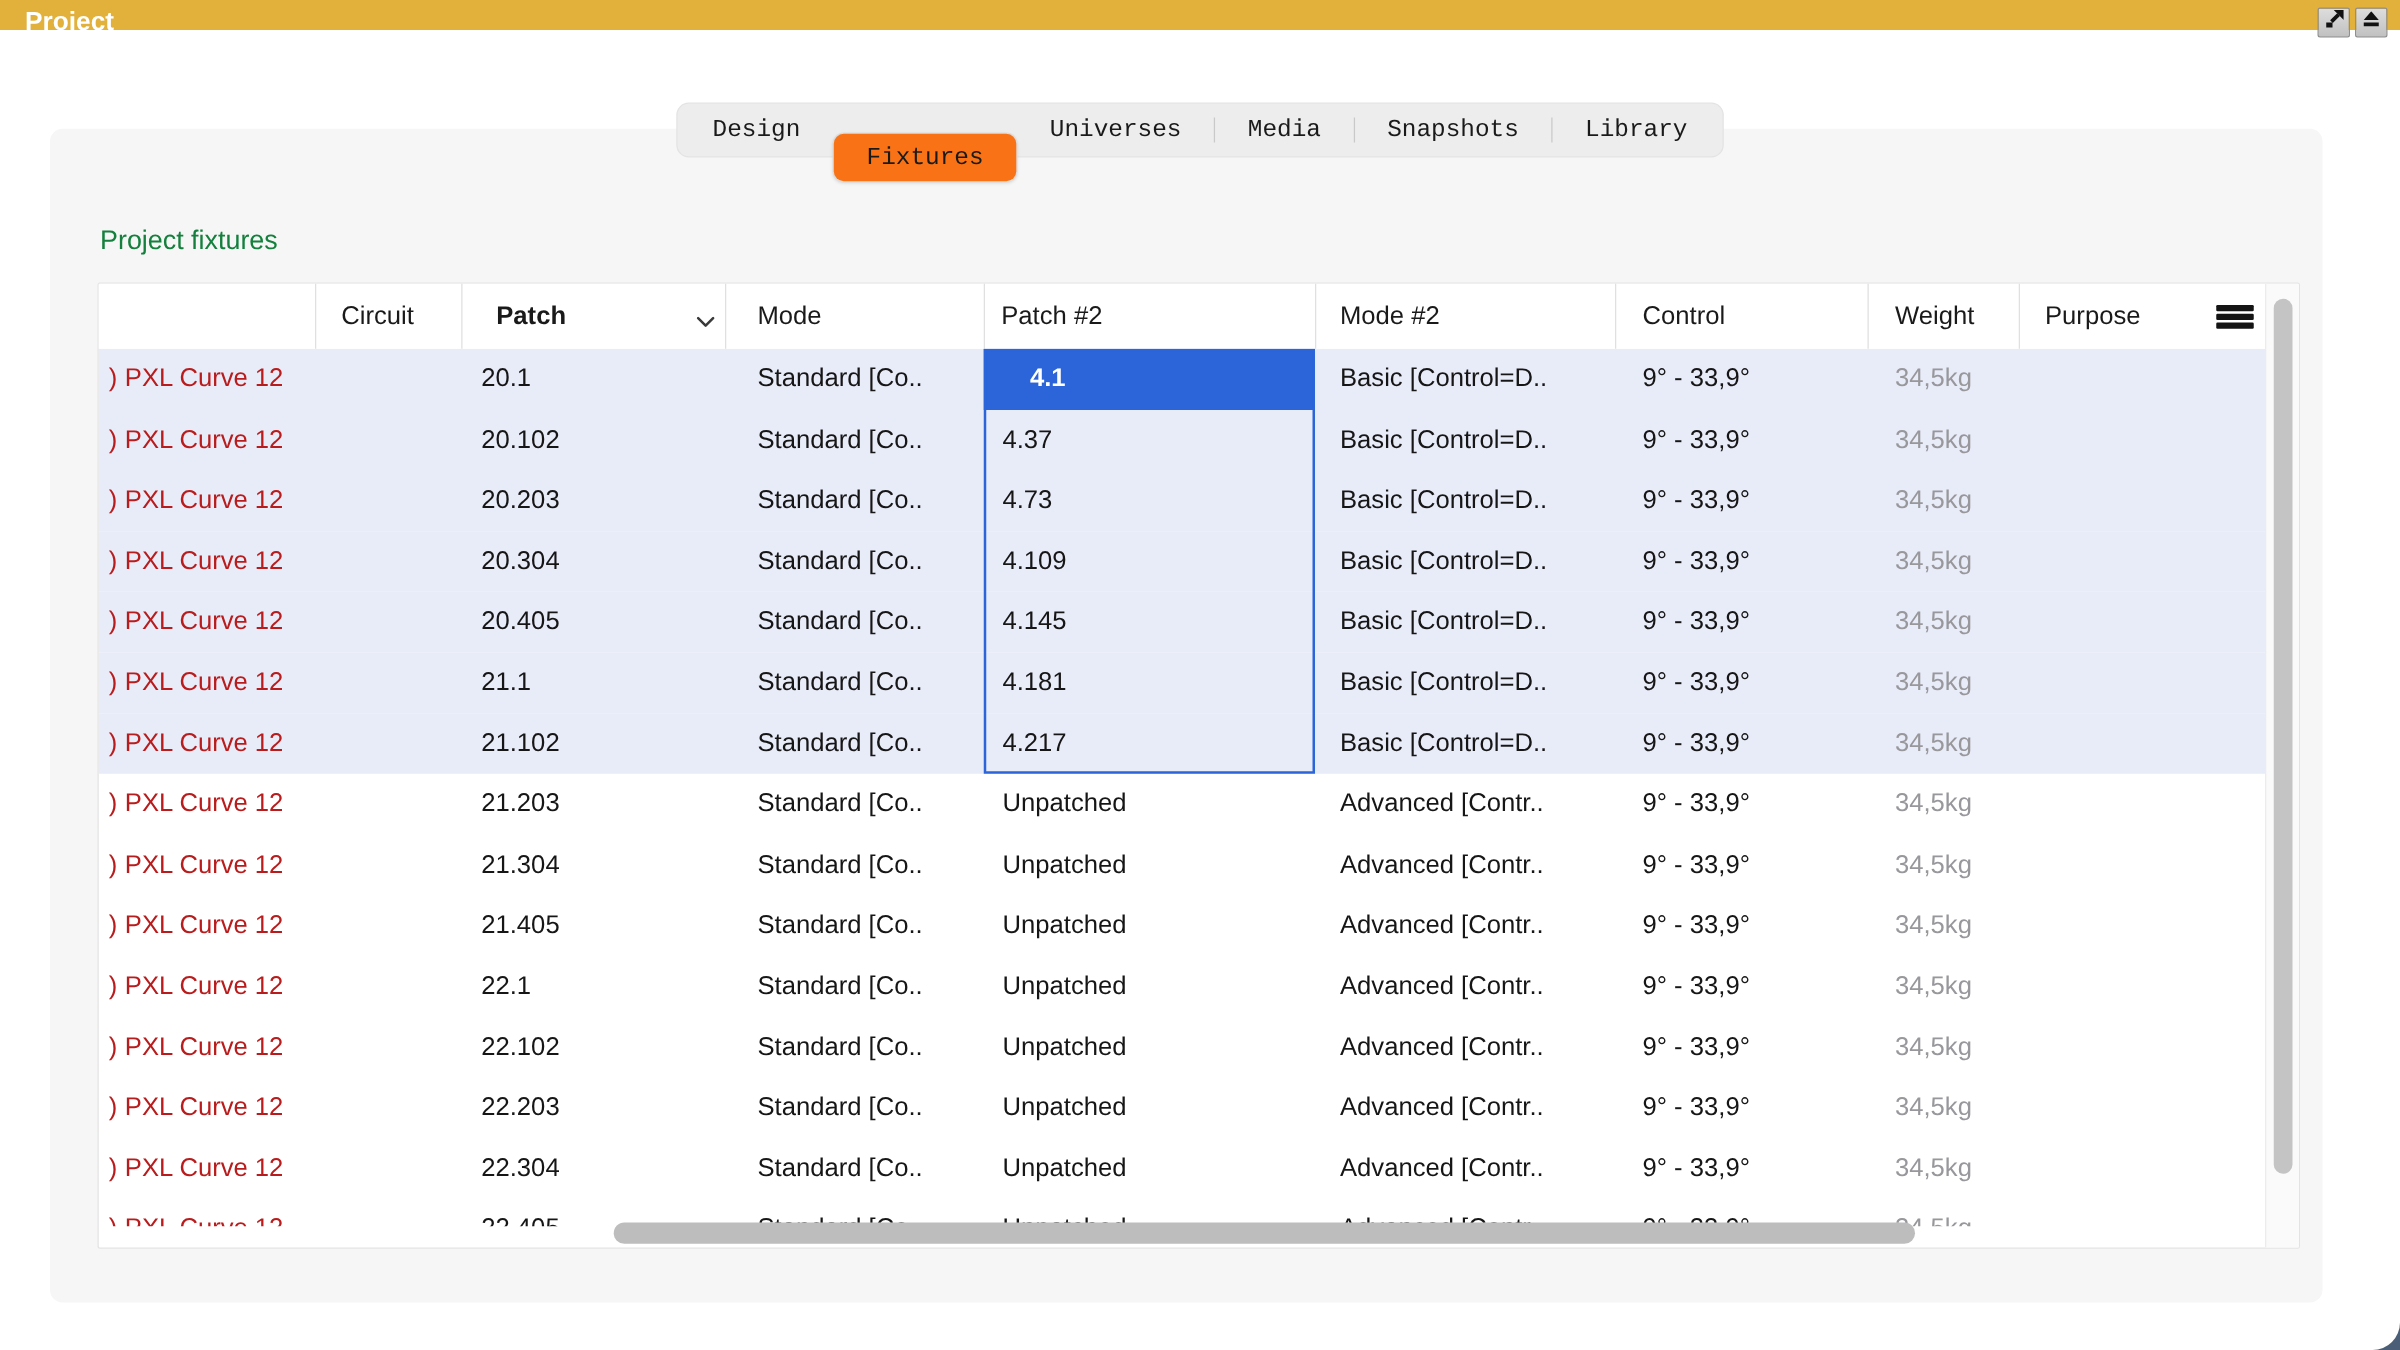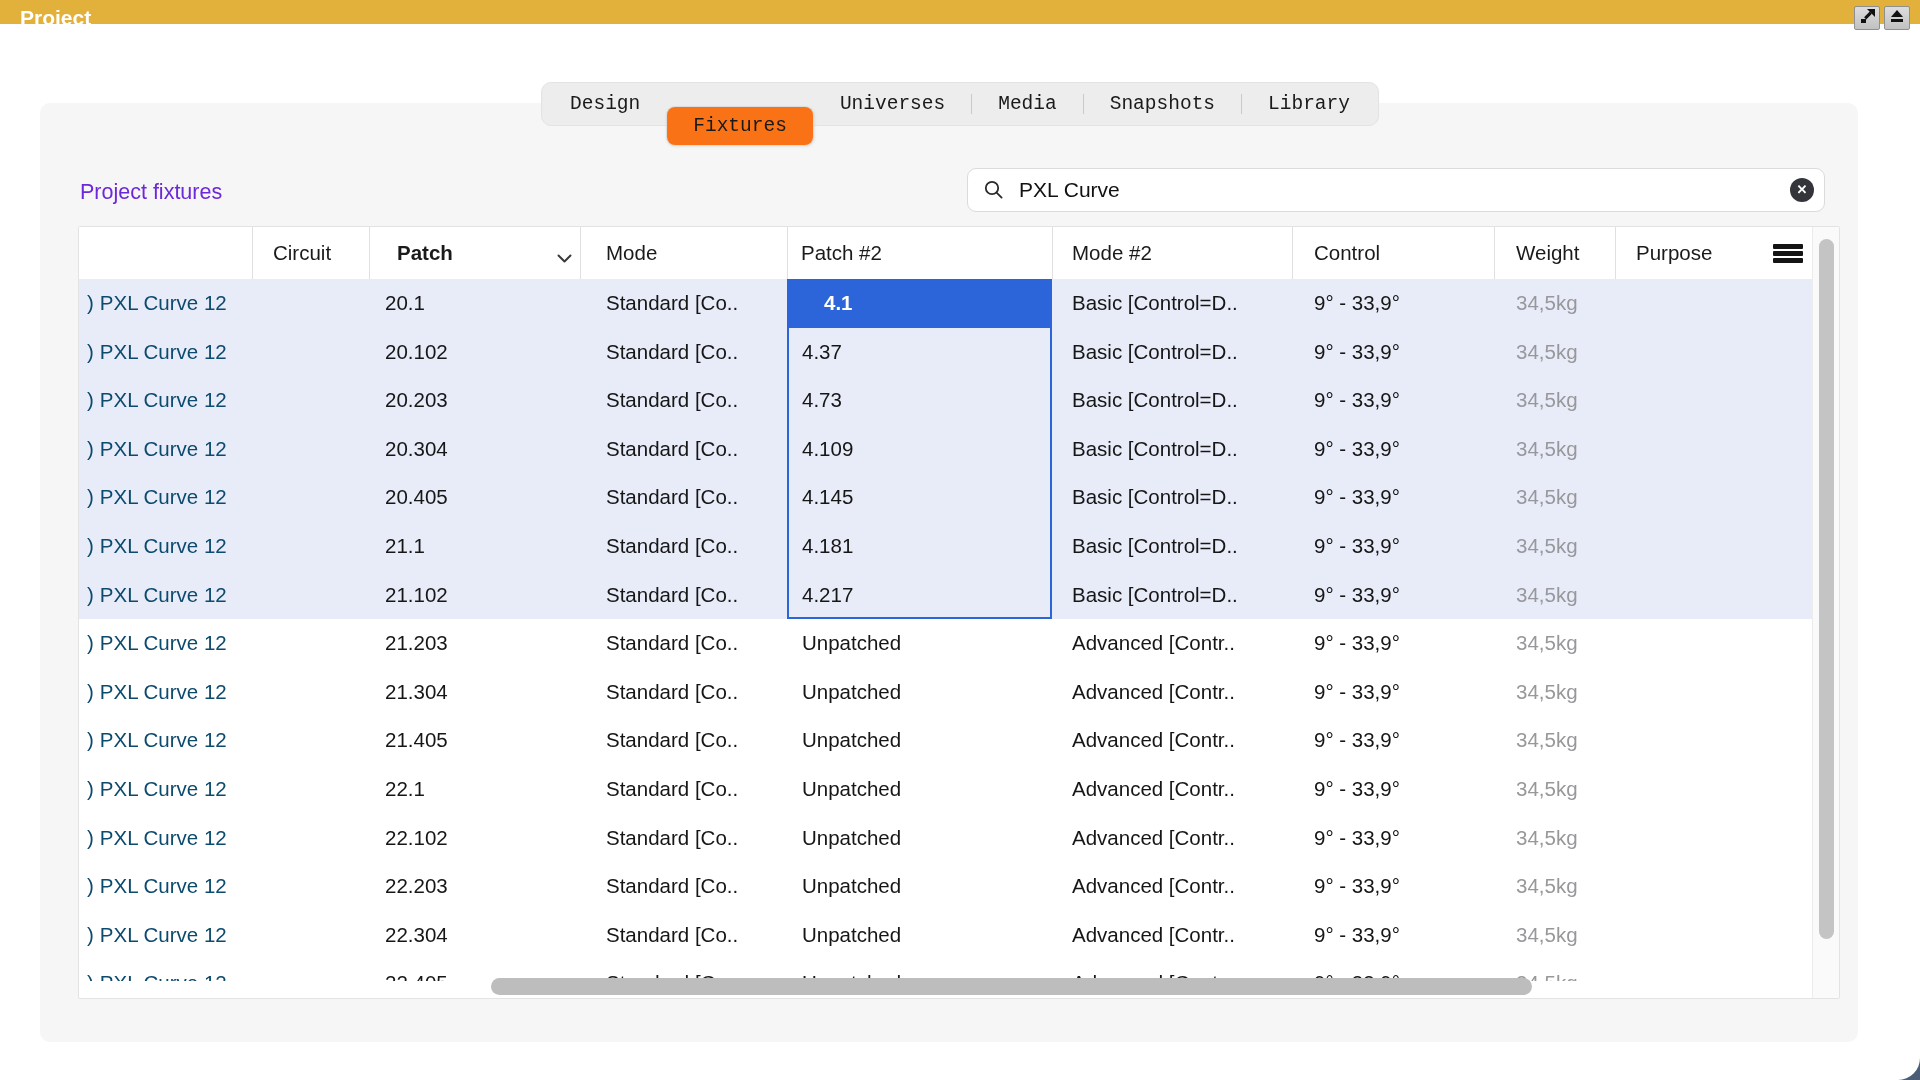--- a/index.html
+++ b/index.html
@@ -18,21 +18,21 @@
   
   .tabbar{position:absolute;top:82px;left:50%;transform:translateX(-50%);height:44px;background:#EDEDED;
           border:1px solid #E3E3E3;border-radius:10px;display:flex;align-items:center;padding:0 2px;z-index:3;box-sizing:border-box;font-family:Liberation Mono, monospace;}
   .tab{font-size:19.5px;color:#1A1A1A;padding:0 26px;height:38px;line-height:38px;border-radius:8px;white-space:nowrap;}
   .tab.active{background:#f97316;box-shadow:0 0 0 1px #DCDCDC,0 1px 3px rgba(0,0,0,.15);margin-top:44px;}
   .tabsep{width:1px;height:20px;background:#C9C9C9;}
   .tabsep.hide{visibility:hidden;}
 
   
   .panel{position:absolute;left:40px;top:103px;width:1818px;height:939px;background:#F6F6F7;border-radius:10px;z-index:2;}
-  .heading{position:absolute;left:40px;top:77px;font-size:21.5px;color:#6d28d9;}
+  .heading{position:absolute;left:40px;top:77px;font-size:21.5px;color:#15803d;}
 
   
   .search{position:absolute;left:927px;top:65px;width:858px;height:44px;background:#fff;border:1px solid #DBDBDB;
           border-radius:9px;box-sizing:border-box;display:flex;align-items:center;}
   .search input{border:none;outline:none;flex:1;margin-left:12px;font-size:21px;color:#111;background:transparent;
                 font-family:"Liberation Sans", sans-serif;}
   .search-icon{margin-left:15px;display:flex;}
   .search-clear{width:24px;height:24px;border-radius:50%;background:#34343B;color:#fff;font-size:13px;line-height:24px;
                 text-align:center;margin-right:10px;font-weight:700;flex:0 0 auto;}
 
@@ -44,21 +44,21 @@
   .th.bold{font-weight:700;}
   .hsep{position:absolute;top:0;height:52px;width:1px;background:#E0E0E0;}
   .chev{position:absolute;top:22px;}
   .burger{position:absolute;left:1694px;top:17px;width:30px;height:19px;}
   .burger div{height:4.5px;background:#141414;border-radius:1px;margin-bottom:2.7px;}
 
   .rows{position:absolute;left:0;top:52px;width:1734px;height:702px;overflow:hidden;}
   .row{position:relative;width:100%;height:48.6px;font-size:20.5px;}
   .row.selected{background:#E8EBF8;}
   .cell{position:absolute;top:0;line-height:48.6px;white-space:nowrap;color:#161616;}
-  .c-name{left:8px;color:#0c4a6e;}
+  .c-name{left:8px;color:#b91c1c;}
   .c-name .clip{margin-right:6px;}
   .c-circuit{left:194px;} .c-patch{left:306px;} .c-mode{left:527px;} .c-patch2{left:723px;}
   .c-mode2{left:993px;} .c-optics{left:1235px;} .c-weight{left:1437px;color:#98989C;} .c-purpose{left:1557px;}
   .cellfill{position:absolute;left:708px;top:0;width:265px;height:48.6px;background:#2B65D9;}
   .c-patch2.sel{color:#fff;font-weight:700;margin-left:22px;}
   .selbox{position:absolute;left:708px;top:0;width:265px;height:340.2px;border:2px solid #2B65D9;
           box-sizing:border-box;pointer-events:none;}
 
   .vtrack{position:absolute;right:0;top:0;width:27px;height:771px;background:#FAFAFA;border-left:1px solid #ECECEC;box-sizing:border-box;}
   .vthumb{position:absolute;left:6px;top:12px;width:15px;height:700px;background:#C4C4C4;border-radius:8px;}
@@ -104,30 +104,20 @@
     <div class="tab">Media</div>
     <div class="tabsep"></div>
     <div class="tab">Snapshots</div>
     <div class="tabsep"></div>
     <div class="tab">Library</div>
   </div>
 
   <div class="panel">
     <div class="heading">Project fixtures</div>
 
-    <div class="search">
-      <span class="search-icon">
-        <svg width="22" height="22" viewBox="0 0 22 22" fill="none">
-          <circle cx="9" cy="9" r="6.2" stroke="#2A2A2A" stroke-width="1.8"></circle>
-          <line x1="13.6" y1="13.6" x2="18.6" y2="18.6" stroke="#2A2A2A" stroke-width="1.8" stroke-linecap="round"></line>
-        </svg>
-      </span>
-      <input value="PXL Curve" style="">
-      <div class="search-clear">✕</div>
-    </div>
 
     <div class="table">
 
       <div class="thead">
         <span class="hsep" style="left:173px"></span>
         <span class="hsep" style="left:290px"></span>
         <span class="hsep" style="left:501px"></span>
         <span class="hsep" style="left:708px"></span>
         <span class="hsep" style="left:973px"></span>
         <span class="hsep" style="left:1213px"></span>

